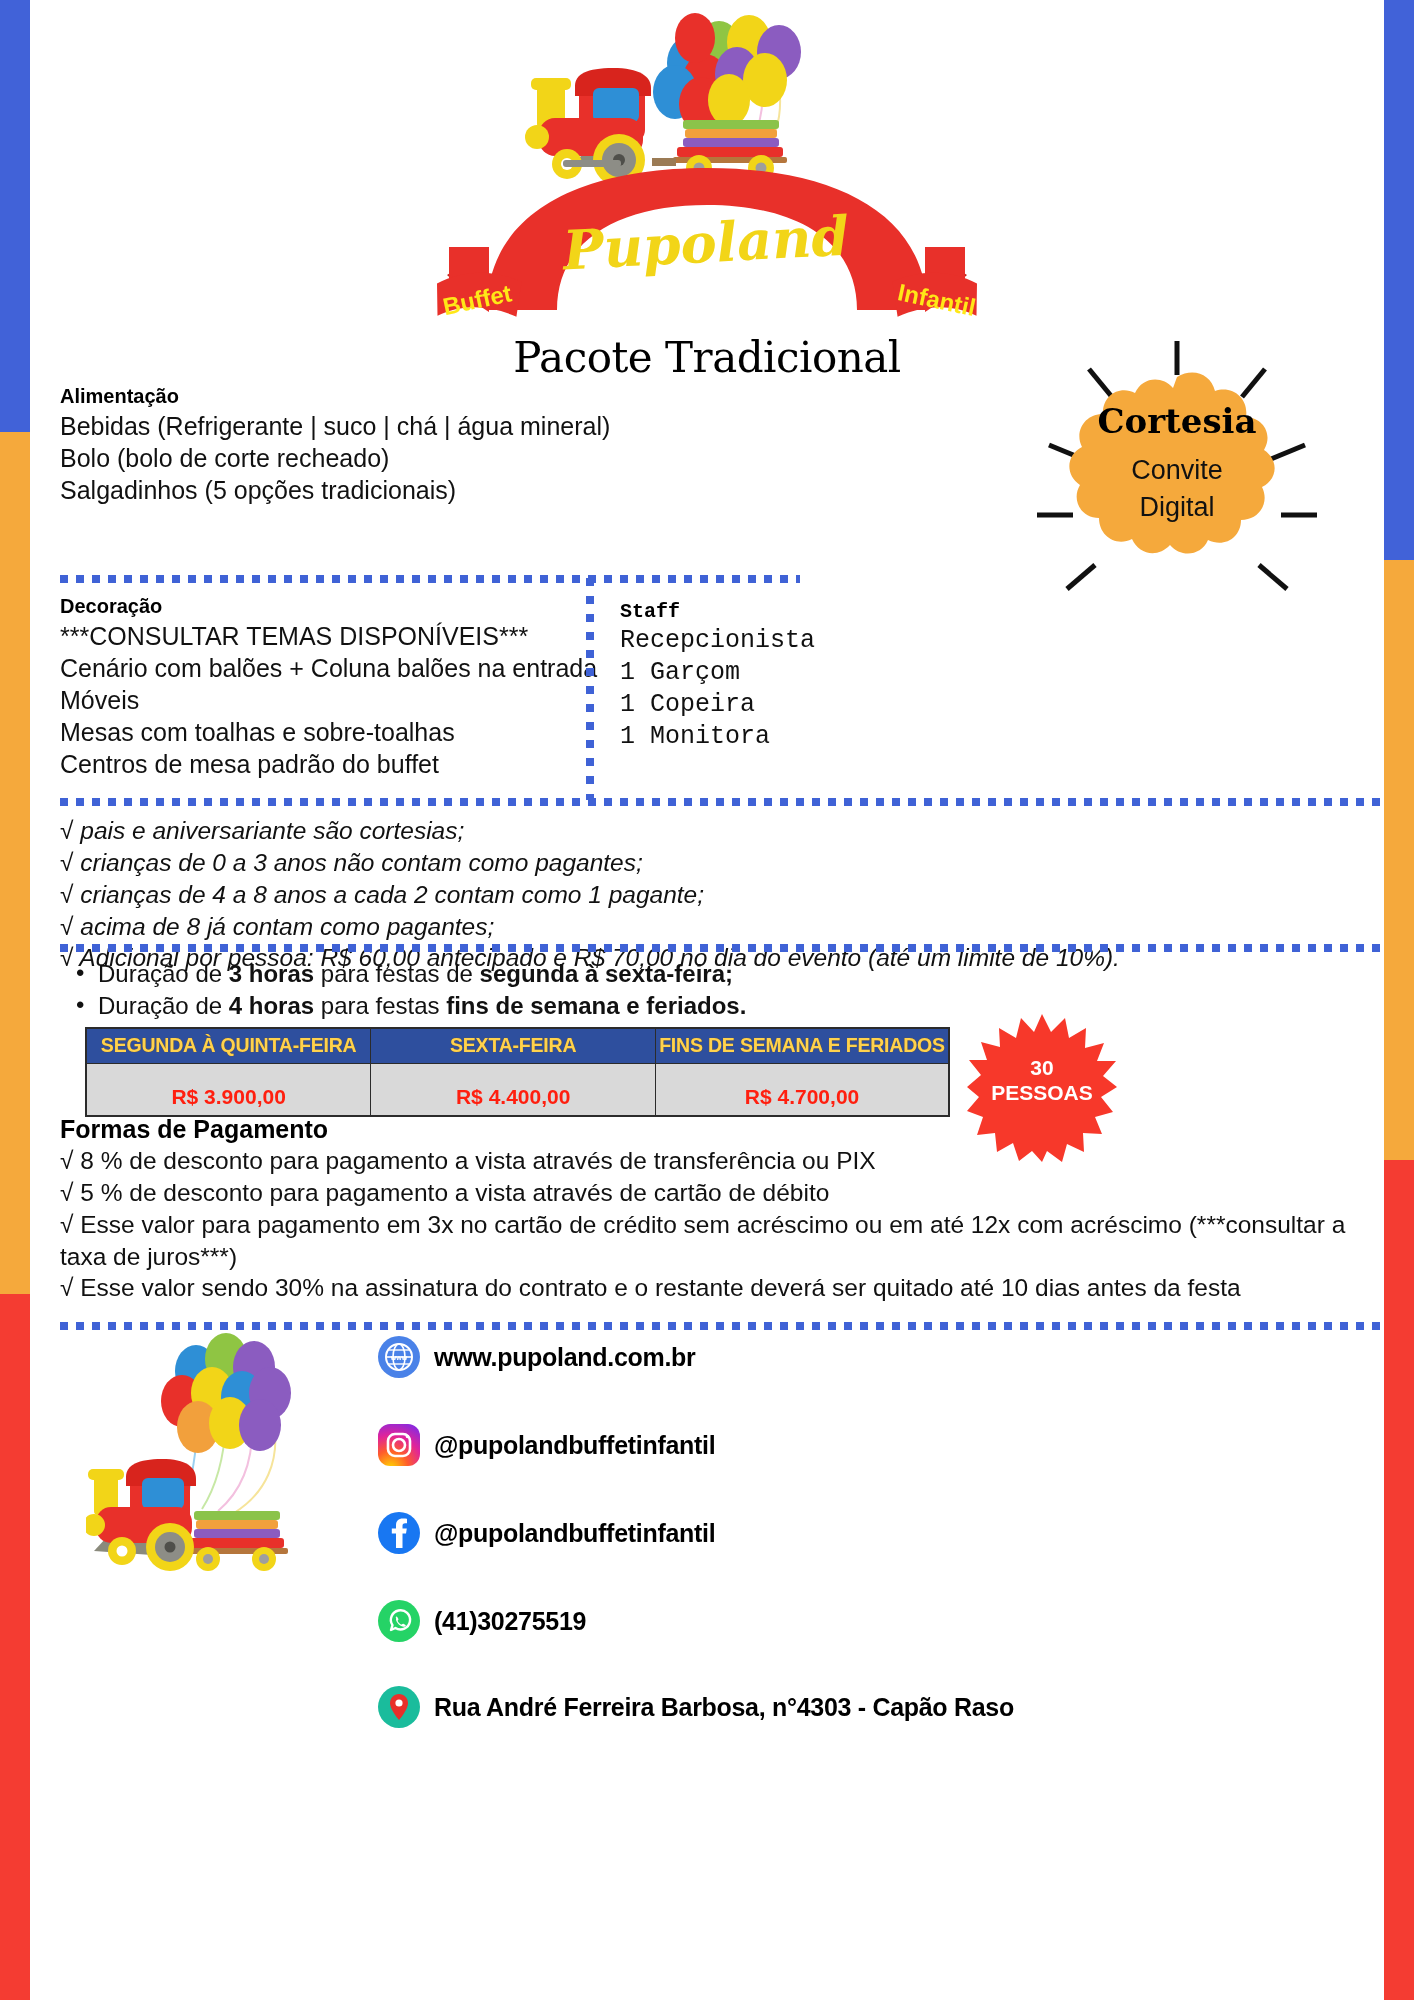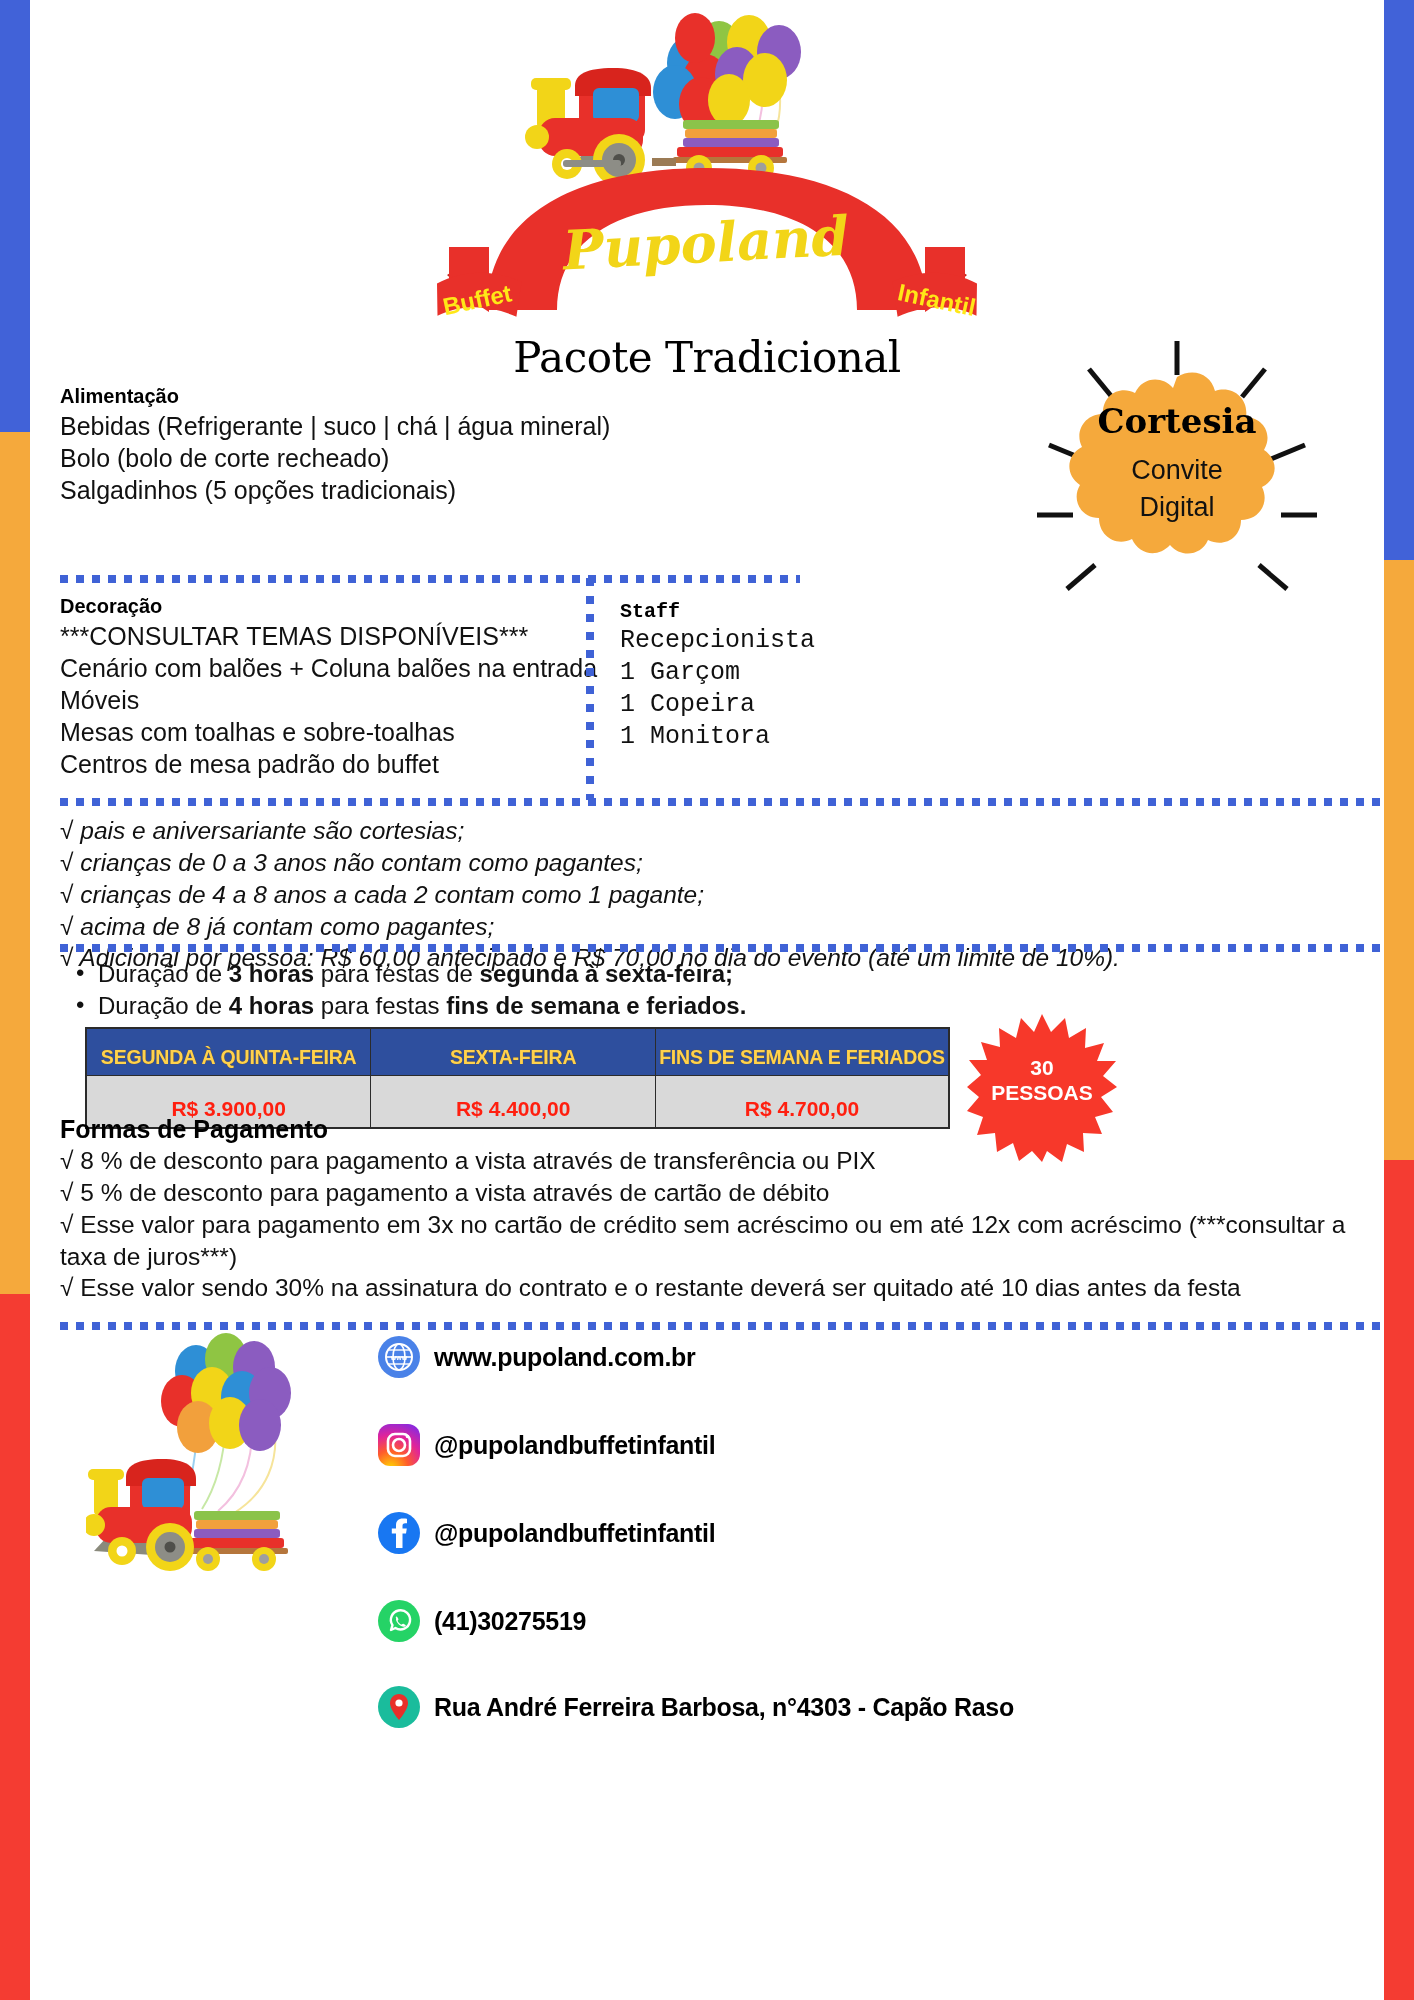--- a/index.html
+++ b/index.html
@@ -115,21 +115,21 @@
     border: 2px solid #2b2b2b;
     table-layout: fixed;
   }
   .price-table th {
     background: #2e4f9e;
     color: #ffd24d;
     font-size: 19.5px;
     font-weight: bold;
     font-family: "Liberation Sans", sans-serif;
     letter-spacing: -0.2px;
-    padding: 17px 2px 6px;
+    padding: 5px 2px 6px;
     border: 1.5px solid #2b2b2b;
     text-shadow: 0 0 1px #8a5a00;
   }
   .price-table td {
     background: #d9d9d9;
     color: #ff1f0f;
     font-size: 21px;
     font-weight: bold;
     text-align: center;
     padding: 21px 2px 6px;

